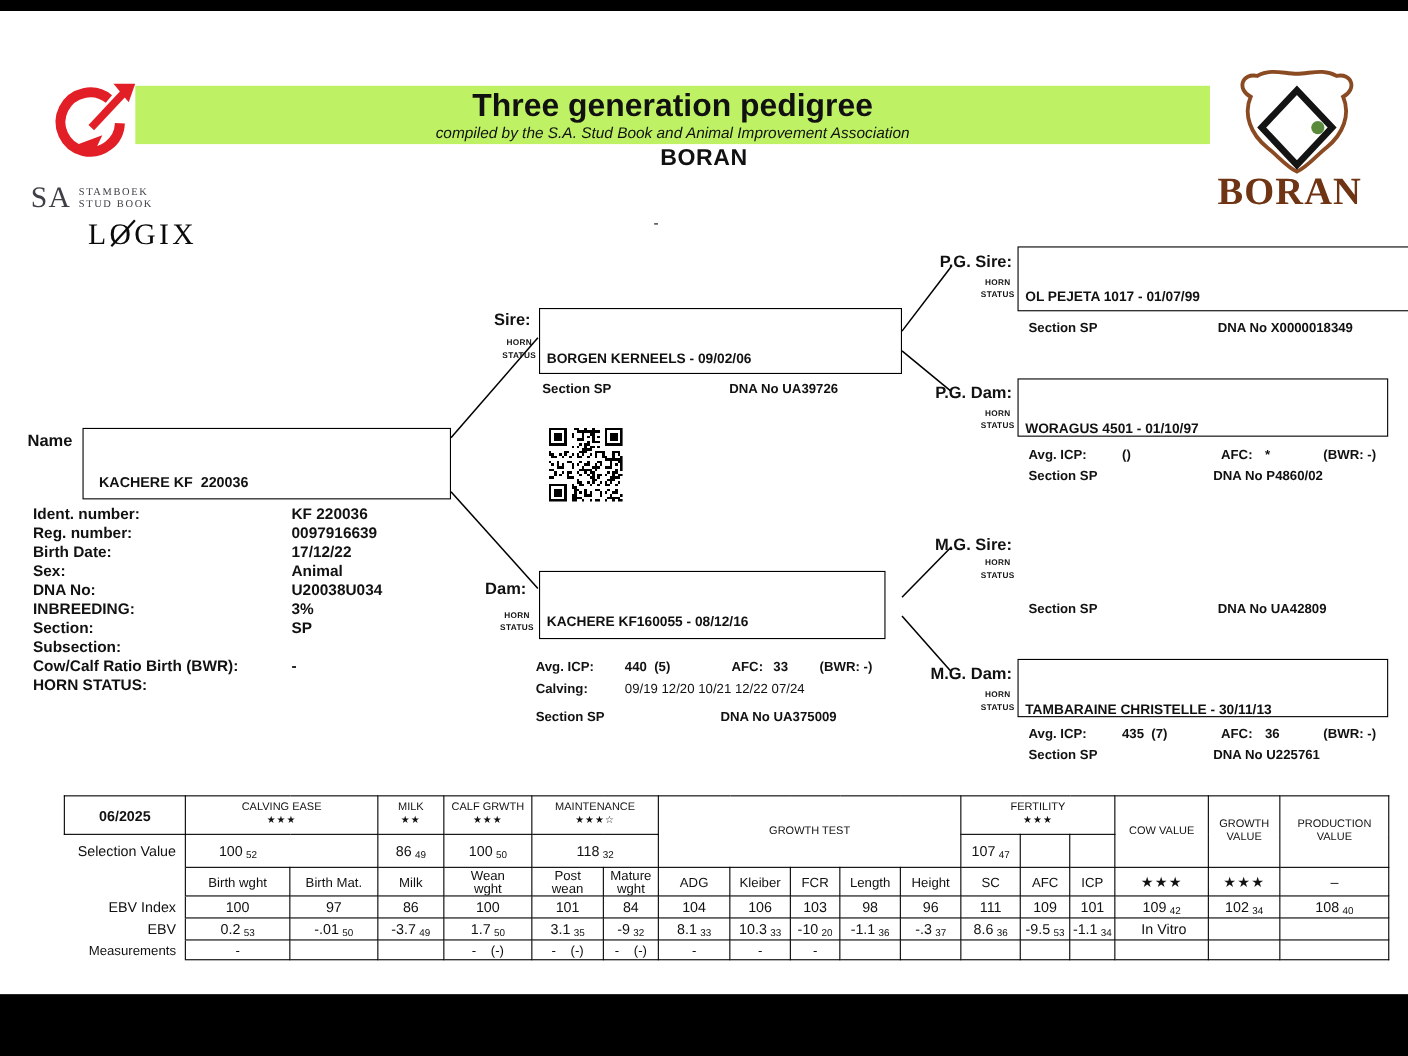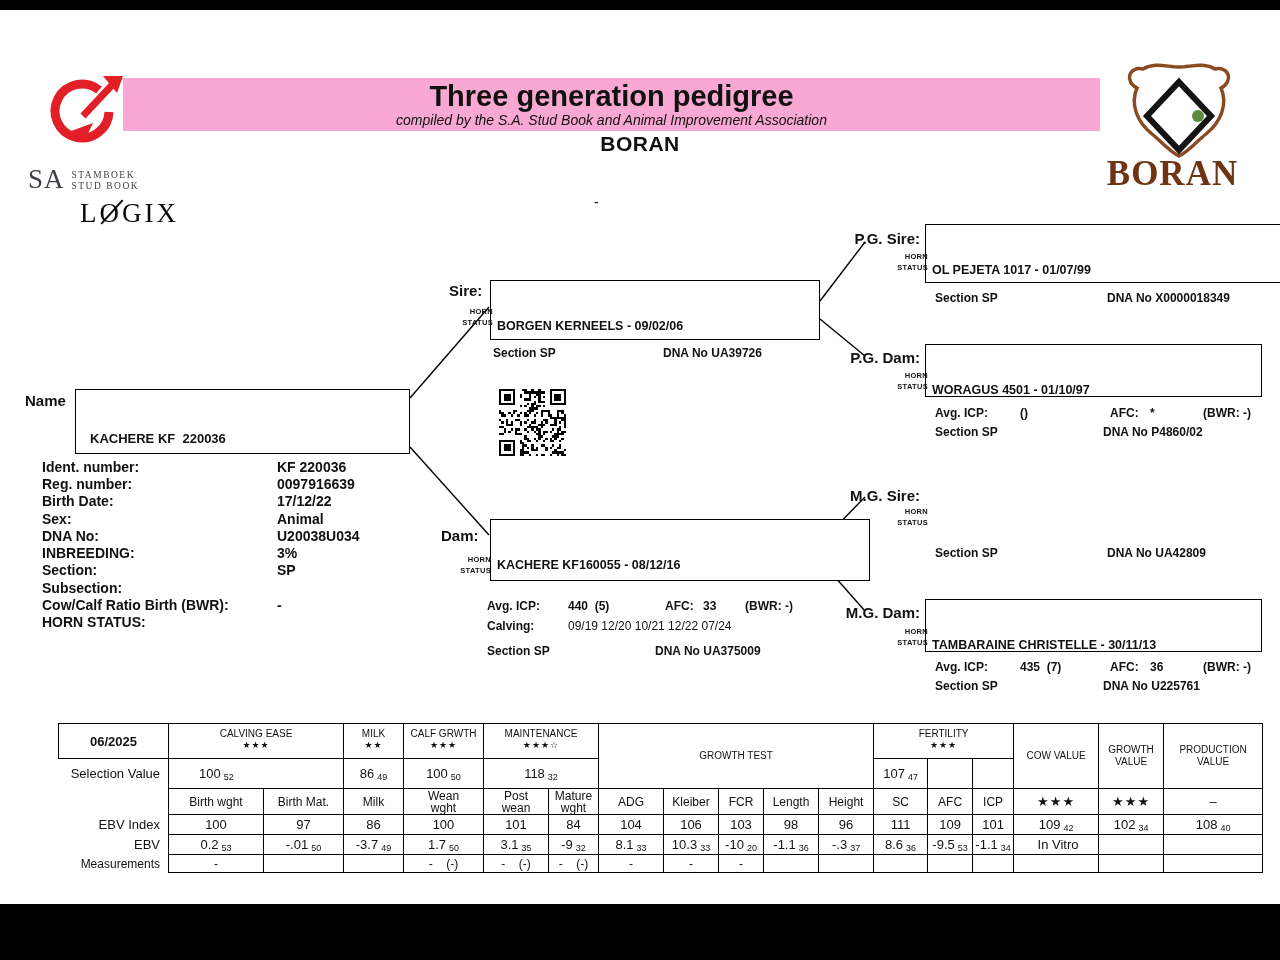--- a/index.html
+++ b/index.html
@@ -7,21 +7,21 @@
   body { font-family:"Liberation Sans","DejaVu Sans",sans-serif; color:#111; }
   .screen { position:relative; width:1280px; height:960px; background:#000; overflow:hidden; margin:0 auto; }
   .page { position:absolute; left:0; top:10px; width:1280px; height:894px; background:#fff; }
   .bar { position:absolute; left:0; width:1280px; background:#000; }
   .bar.top { top:0; height:10px; }
   .bar.bottom { top:904px; height:56px; }
   .abs { position:absolute; }
   .b { font-weight:700; }
 
   
-  .title-box { left:123px; top:78px; width:977px; height:53px; background:#f9a8d4; text-align:center; padding-top:2px; }
+  .title-box { left:123px; top:78px; width:977px; height:53px; background:#bef264; text-align:center; padding-top:2px; }
   .doc-title { font-size:29px; font-weight:700; line-height:32px; }
   .doc-subtitle { font-size:14px; font-style:italic; line-height:17px; }
   .breed { left:440px; top:132px; width:400px; text-align:center; font-size:21px; letter-spacing:.5px; }
   .stray { left:594px; top:194px; font-size:14px; }
 
   
   .sa-mark { left:45px; top:76px; }
   .sa-text { left:28px; top:145px; display:flex; align-items:flex-end;margin-top:20px; }
   .sa-name { font-family:"Liberation Serif","DejaVu Serif",serif; font-size:27px; line-height:26px; color:#3f3f47; letter-spacing:1px; }
   .sa-sub { margin-left:7px; margin-top:5px; font-family:"Liberation Serif","DejaVu Serif",serif; font-size:9.5px; line-height:11px; letter-spacing:1.5px; color:#3f3f47; }
@@ -32,27 +32,27 @@
 
   
   .boran-head { left:1122px; top:60px; }
   .boran-word { left:1095px; top:154px; width:155px; text-align:center; font-family:"Liberation Serif","DejaVu Serif",serif; font-weight:700; font-size:35px; color:#6e3413; letter-spacing:1px; }
 
   
   .nlabel { font-size:15px; font-weight:700; }
   .nlabel.ra { width:92px; text-align:right; }
   .pbox { border:1px solid #000; background:#fff; padding:3px 6px; font-weight:700; font-size:12.5px; line-height:17px; white-space:pre; overflow:hidden; }
   .namebox { padding:6px 6px 0 14px; font-size:13px; }
-  .horn { width:42px; text-align:right; font-size:7.5px; font-weight:700; line-height:1.4; white-space:pre-line; letter-spacing:.3px; }
+  .horn { width:42px; text-align:center; font-size:7.5px; font-weight:700; line-height:1.4; white-space:pre-line; letter-spacing:.3px; }
   .meta { font-size:12px; font-weight:700; white-space:pre; }
   .meta.n { font-weight:400; }
   .connectors { left:0; top:0; pointer-events:none; }
 
   
-  .drow { left:30px; white-space:nowrap; font-size:14px; font-weight:700;margin-left:12px; }
+  .drow { left:30px; white-space:nowrap; font-size:14px; font-weight:700; }
   .dlabel { display:inline-block; width:235px; }
 
   
   table.ebv { position:absolute; left:58px; top:723px; width:1204px; border-collapse:collapse; table-layout:fixed; }
   .ebv td { border:1px solid #000; text-align:center; vertical-align:middle; padding:0 1px; overflow:hidden; font-size:13px; }
   .ebv tr.r1 { height:35px; } .ebv tr.r2 { height:30px; } .ebv tr.r3 { height:26px; }
   .ebv tr.r4 { height:20px; } .ebv tr.r5 { height:20px; } .ebv tr.r6 { height:18px; }
   .ebv td.lblcell { border:none; border-right:1px solid #000; text-align:right; padding-right:8px; font-size:13px; font-weight:400; }
   .ebv td.datecell { border:1px solid #000; font-weight:700; }
   .ebv td.grp { font-size:10px; line-height:12px; vertical-align:top; padding-top:4px;margin-top:34px; }
@@ -390,21 +390,21 @@
   <div class="abs pbox" style="left:490px;top:280px;width:330px;height:60px">
     <div>BORGEN KERNEELS - 09/02/06</div>
     
   </div>
   <div class="abs horn" style="left:451px;top:307px">HORN
 STATUS</div>
   <div class="abs meta" style="left:493px;top:346px">Section SP</div>
   <div class="abs meta" style="left:663px;top:346px">DNA No UA39726</div>
 
   <div class="abs nlabel" style="left:441px;top:527px">Dam:</div>
-  <div class="abs pbox" style="left:490px;top:519px;width:380px;height:62px">
+  <div class="abs pbox" style="left:490px;top:519px;width:315px;height:62px">
     <div>KACHERE KF160055 - 08/12/16</div>
     
   </div>
   <div class="abs horn" style="left:449px;top:555px">HORN
 STATUS</div>
   <div class="abs meta" style="left:487px;top:599px">Avg. ICP:</div>
   <div class="abs meta" style="left:568px;top:599px">440  (5)</div>
   <div class="abs meta" style="left:665px;top:599px">AFC:</div>
   <div class="abs meta" style="left:703px;top:599px">33</div>
   <div class="abs meta" style="left:745px;top:599px">(BWR: -)</div>

